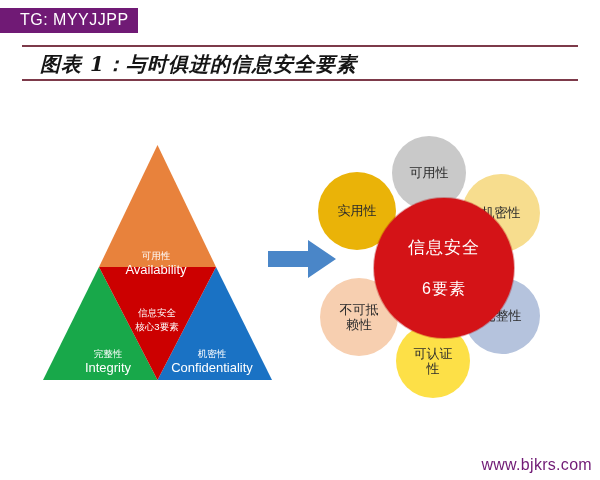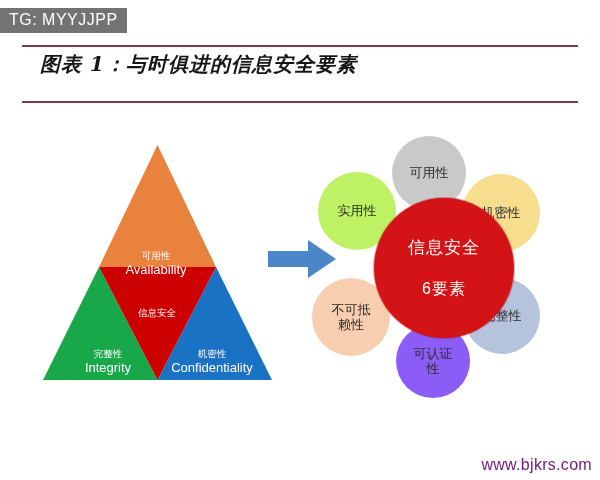--- a/index.html
+++ b/index.html
@@ -13,39 +13,39 @@
     font-family: "Liberation Sans", "DejaVu Sans", sans-serif;
     overflow: hidden;
     position: relative;
   }
 
   
   #tg-badge {
     position: absolute;
     left: 0px;
     top: 8px;
-    background: #737373;
+    background: #701a75;
     color: #ffffff;
     font-size: 16px;
     letter-spacing: 0.5px;
-    padding: 4px 9px 5px 9px;
+    padding: 4px 9px 5px 20px;
     line-height: 1;
     white-space: nowrap;
   }
 
   
   #title-block {
     position: absolute;
     left: 22px;
     top: 45px;
     width: 556px;
     border-top: 2.5px solid #7d3a4a;
     border-bottom: 2.5px solid #7d3a4a;
     box-sizing: border-box;
-    height: 58px;
+    height: 36px;
   }
   #title-text {
     position: absolute;
     left: 18px;
     top: 4px;
     font-family: "DejaVu Serif", "Liberation Serif", serif;
     font-weight: bold;
     font-style: italic;
     font-size: 20px;
     color: #151515;
@@ -162,21 +162,21 @@
   }
   #petal-integrity {
     left: 152px; top: 142px; width: 76px; height: 76px;
     background: #b5c3dd; z-index: 3;
   }
   #petal-authenticity {
     left: 84px; top: 188px; width: 74px; height: 74px;
     background: #96dcb4; z-index: 3;
   }
   #petal-nonrepudiation {
-    left: 0; top: 142px; width: 78px; height: 78px;
+    left: 8px; top: 142px; width: 78px; height: 78px;
     background: #f7cfb0; z-index: 3;
   }
   #petal-utility {
     left: 6px; top: 36px; width: 78px; height: 78px;
     background: #dde4d8; z-index: 3;
   }
   #site-url {
     position: absolute;
     right: 8px;
     bottom: 6px;
@@ -218,40 +218,41 @@
       <div class="tri-en">Integrity</div>
     </div>
 
     <div class="tri-label" id="label-confidentiality">
       <div class="tri-cn">机密性</div>
       <div class="tri-en">Confidentiality</div>
     </div>
 
     <div class="tri-label" id="label-core">
       <span class="tri-cn">信息安全</span>
+      <span class="tri-cn">核心3要素</span>
     </div>
   </div>
 
   <div id="arrow-shape">
     <svg width="70" height="42" viewBox="0 0 70 42">
       <polygon id="arrow-poly" points="0,13 40,13 40,2 68,21 40,40 40,29 0,29" fill="#4a86c8"></polygon>
     </svg>
   </div>
 
   <div id="circle-diagram">
 
-    <div class="petal" id="petal-utility" style="background: #bef264;">实用性</div>
+    <div class="petal" id="petal-utility" style="background: #eab308;">实用性</div>
 
     <div class="petal" id="petal-availability" style="background: rgb(201, 201, 201);">可用性</div>
 
     <div class="petal" id="petal-confidentiality" style="background: rgb(247, 221, 142);">机密性</div>
 
     <div class="petal" id="petal-integrity" style="background: rgb(181, 195, 221);">完整性</div>
 
-    <div class="petal" id="petal-authenticity" style="background: #8b5cf6; text-align: center;">
+    <div class="petal" id="petal-authenticity" style="background: #fde047; text-align: center;">
         <span style="display:block;width:3.2em">可认证性</span>
       </div>
 
     <div class="petal" id="petal-nonrepudiation" style="background: rgb(247, 207, 176);">
         <span style="display:block;width:3.2em">不可抵赖性</span>
       </div>
 
     <div id="core-circle" style="background: rgb(212, 19, 23);">
       <div class="core-line1">信息安全</div>
       <div class="core-line2">6要素</div>

